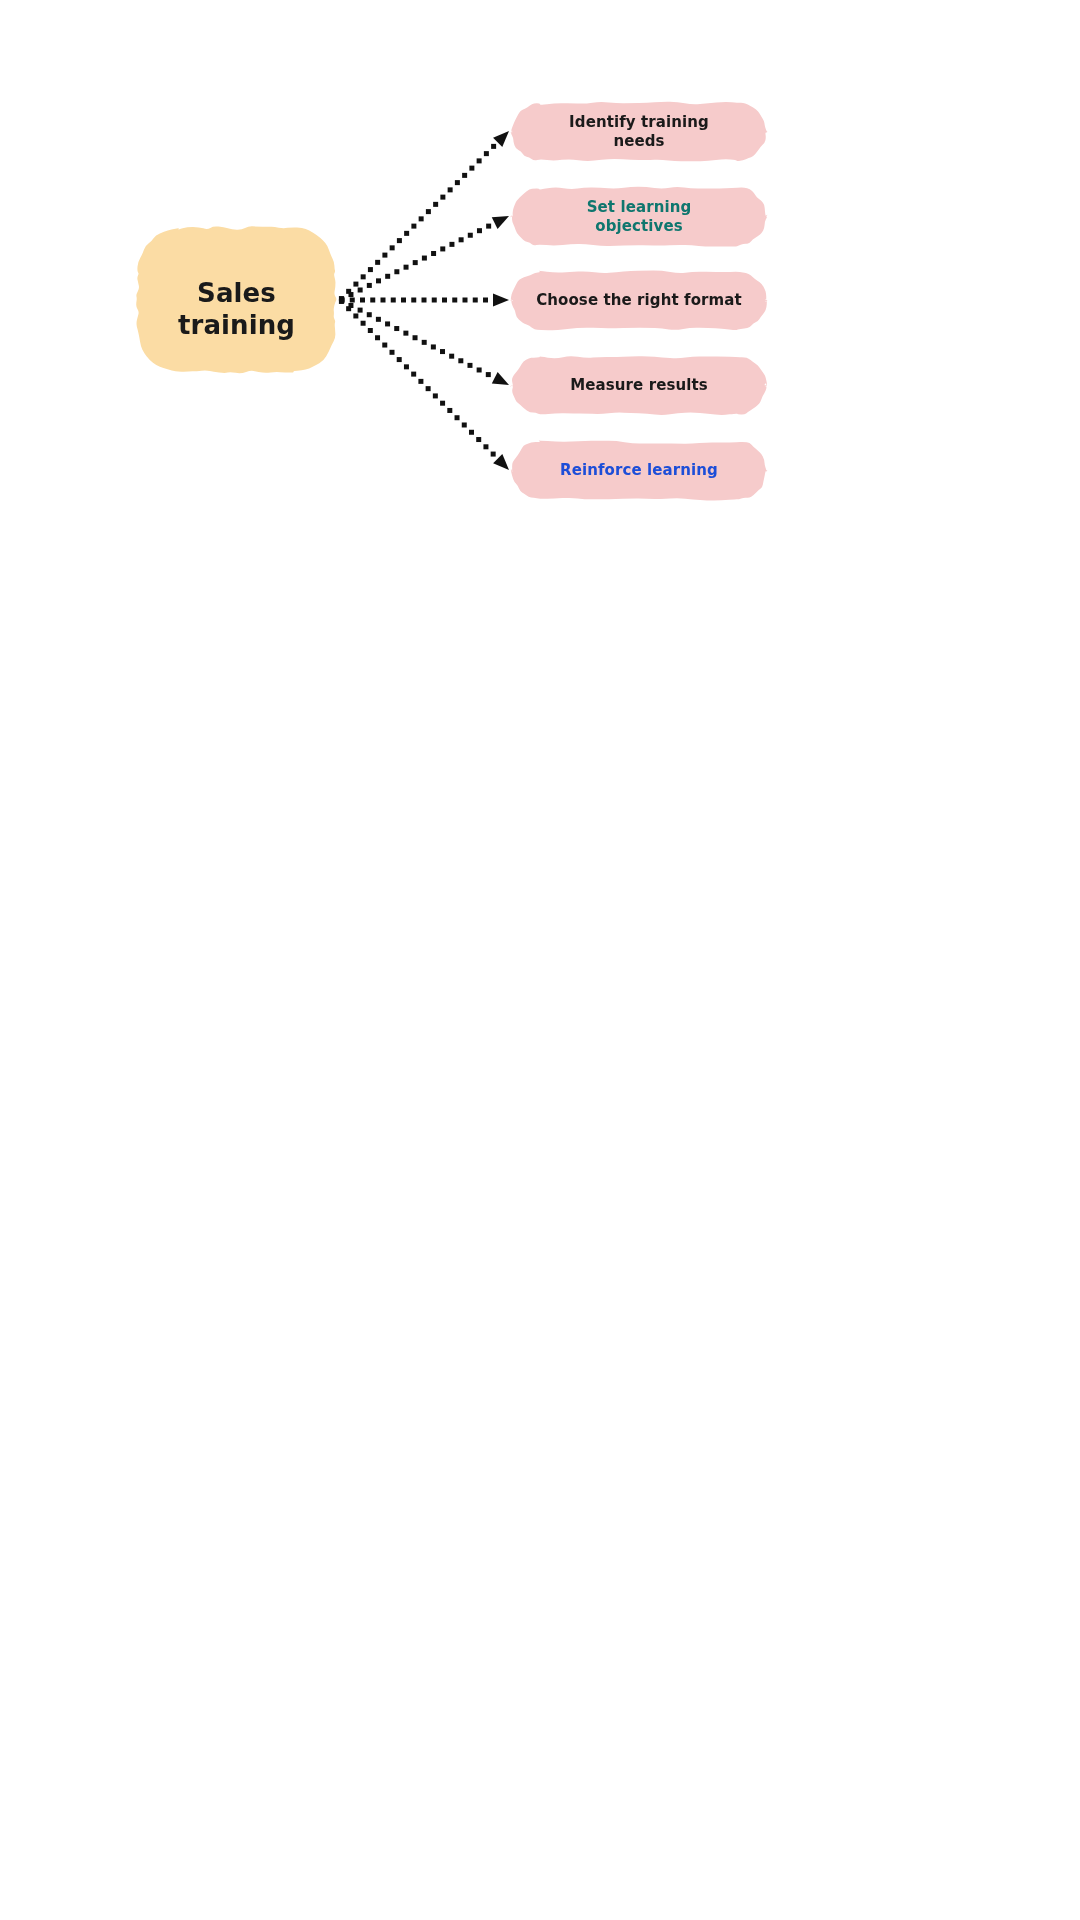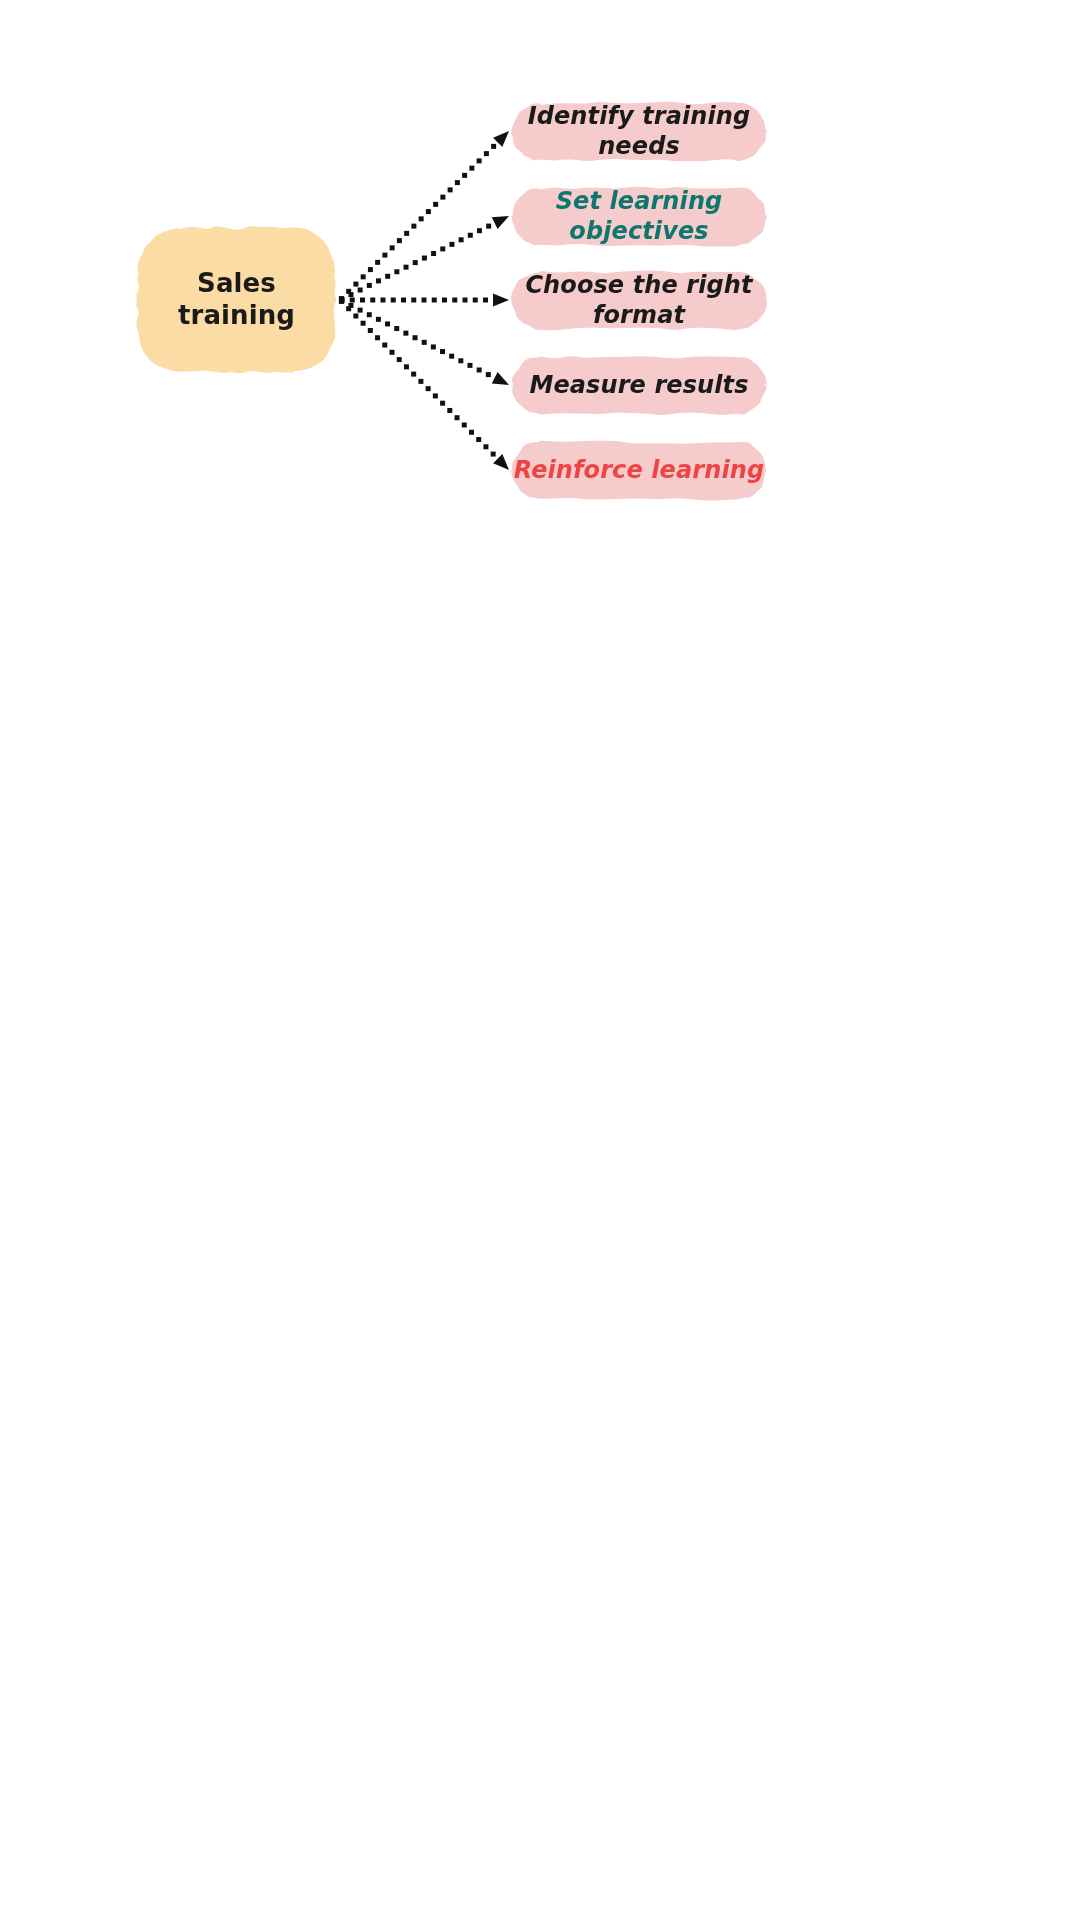--- a/index.html
+++ b/index.html
@@ -41,26 +41,26 @@
     font-weight: 700;
     color: #1a1a1a;
     letter-spacing: 0.1px;
     white-space: pre-line;
     pointer-events: none;
   }
 
   .root-label {
     font-size: 26px;
     line-height: 1.22;
+    margin-top: 10px;
   }
 
   .leaf-label {
-    font-size: 24px;
+    font-size: 15px;
     line-height: 1.22;
-    font-style: italic;
   }
 </style>
 </head>
 <body>
 
 <div id="canvas">
 
   <svg class="svg-layer" id="shape-layer" viewBox="0 0 1080 1920" xmlns="http://www.w3.org/2000/svg">
       <g>
         <rect x="338.91" y="296.09" width="5" height="5" fill="#111111"></rect>
@@ -180,16 +180,16 @@
     </svg>
 
   <div id="label-layer">
       <div class="node-label root-label" style="left: 138px; top: 228px; width: 197px; height: 144px; color: rgb(26, 26, 26);">Sales training</div>
       <div class="node-label leaf-label" style="left: 512px; top: 103px; width: 254px; height: 57px; color: rgb(26, 26, 26);">Identify training
 needs</div>
       <div class="node-label leaf-label" style="left: 512px; top: 188px; width: 254px; height: 57px; color: #0f766e;">Set learning
 objectives</div>
       <div class="node-label leaf-label" style="left: 512px; top: 272px; width: 254px; height: 57px; color: rgb(26, 26, 26);">Choose the right format</div>
       <div class="node-label leaf-label" style="left: 512px; top: 357px; width: 254px; height: 57px; color: rgb(26, 26, 26); text-align: center;">Measure results</div>
-      <div class="node-label leaf-label" style="left: 512px; top: 442px; width: 254px; height: 57px; color: #ef4444;">Reinforce learning</div>
+      <div class="node-label leaf-label" style="left: 512px; top: 442px; width: 254px; height: 57px; color: #1d4ed8;">Reinforce learning</div>
     </div>
 
 </div>
 
 </body></html>

